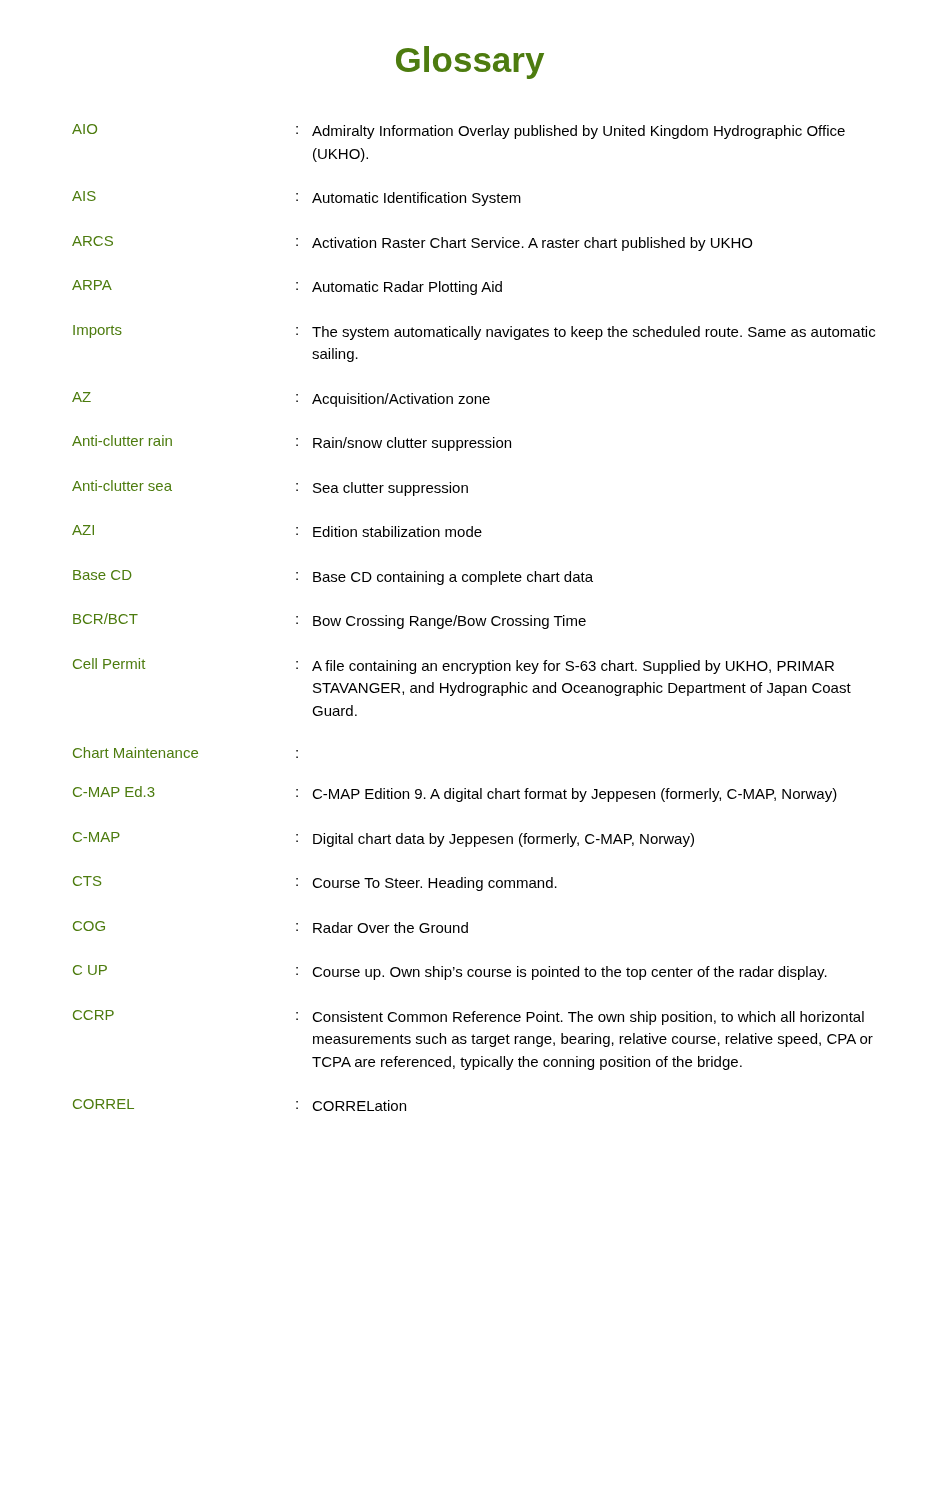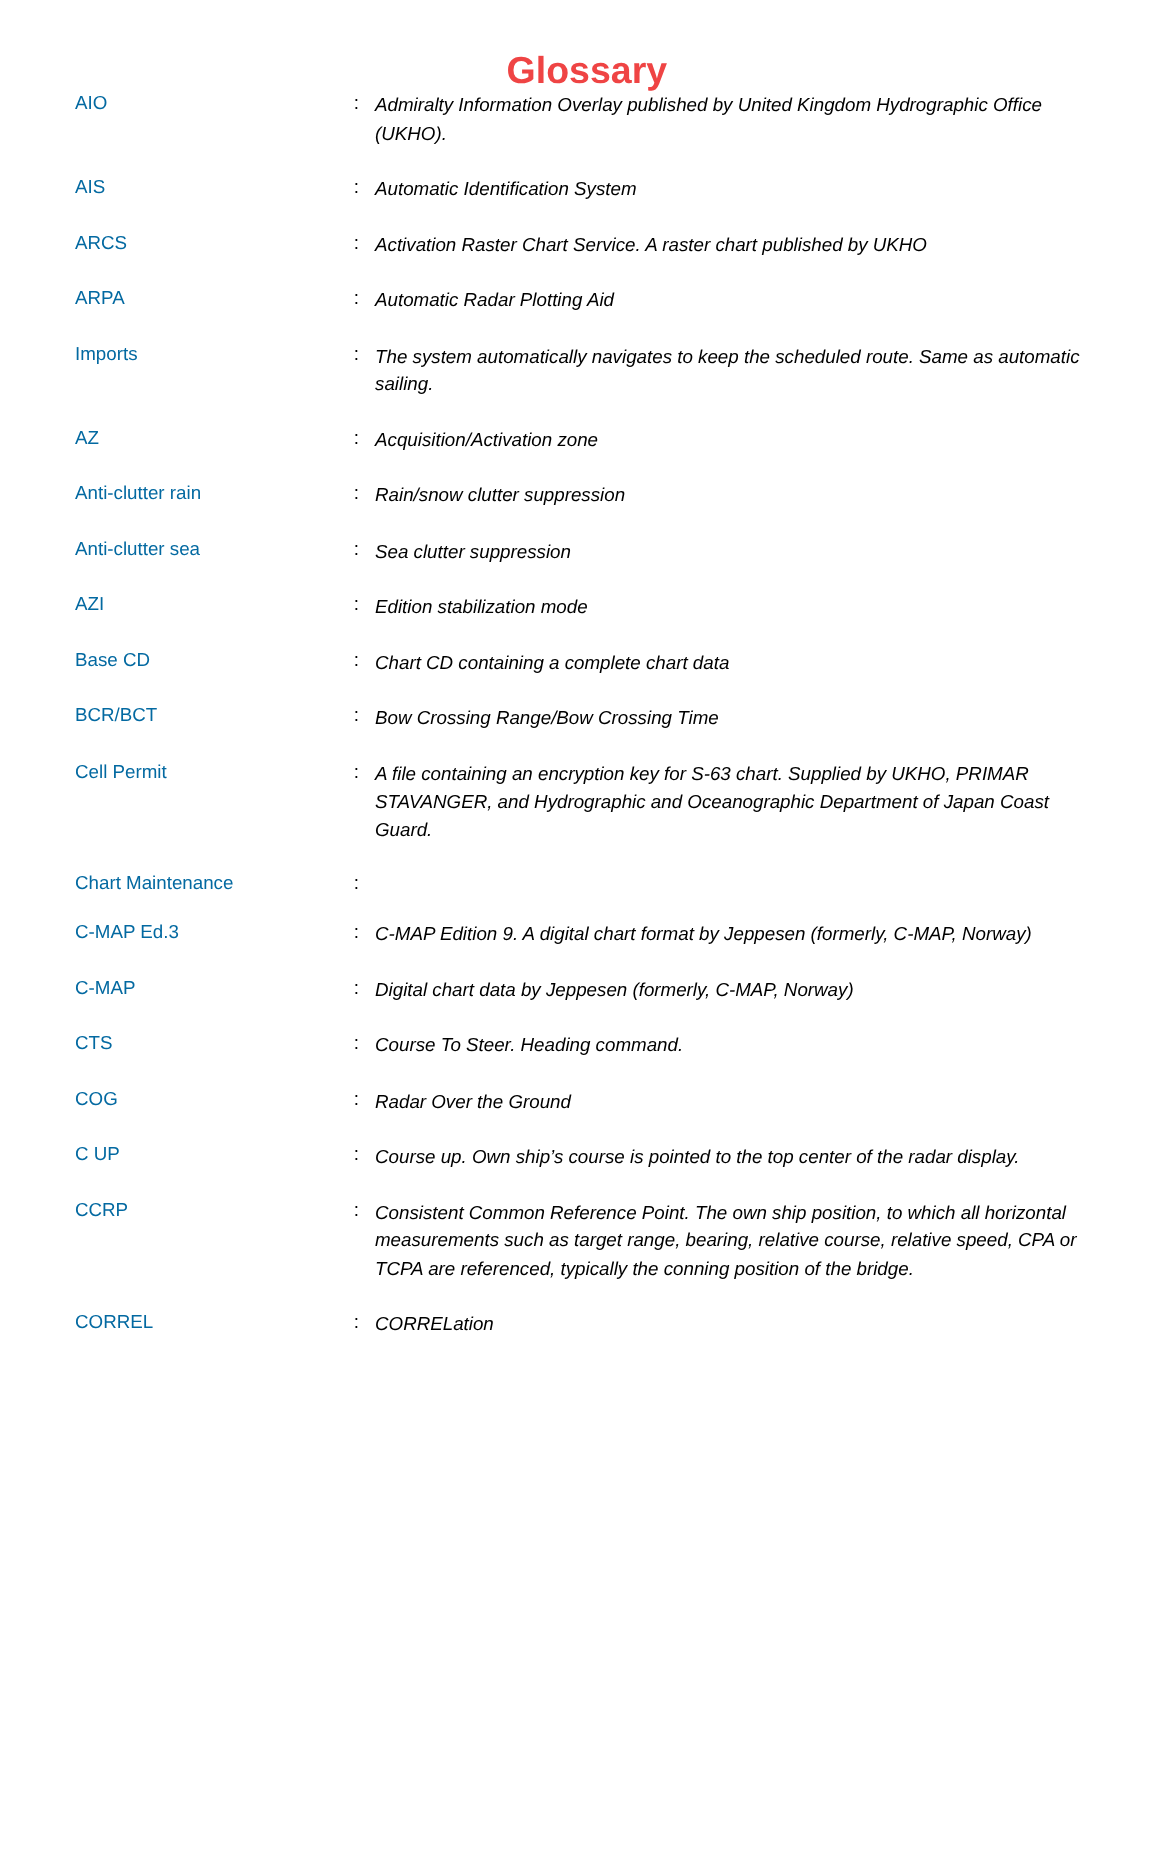--- a/index.html
+++ b/index.html
@@ -11,50 +11,51 @@
       background: #ffffff;
       font-family: Arial, Helvetica, sans-serif;
       font-size: 15px;
       color: #000000;
       width: 939px;
       min-height: 1495px;
       padding: 40px 60px 60px 60px;
     }
     h1 {
       text-align: center;
-      font-size: 30px;
+      font-size: 35px;
       font-weight: bold;
-      color: #ef4444;
+      margin-bottom: 40px;
+      color: #4d7c0f;
     }
     .glossary-row {
       display: flex;
       align-items: flex-start;
       margin-bottom: 22px;
     }
     .term {
       width: 210px;
       min-width: 210px;
       font-size: 15px;
-      color: #0369a1;
+      color: #4d7c0f;
       padding-top: 0;
+      margin-left: 12px;
     }
     .colon {
       width: 30px;
       min-width: 30px;
       text-align: center;
       font-size: 15px;
       color: #000;
       padding-top: 0;
     }
     .definition {
       flex: 1;
       font-size: 15px;
       color: #000;
       line-height: 1.5;
-      font-style: italic;
     }
   </style>
 </head>
 <body>
 
 <h1>Glossary</h1>
 
 <div id="glossary-container">
 <div class="glossary-row">
       <div class="term">AIO</div>
@@ -97,21 +98,21 @@
       <div class="definition">Sea clutter suppression</div>
     </div>
     <div class="glossary-row">
       <div class="term">AZI</div>
       <div class="colon">:</div>
       <div class="definition">Edition stabilization mode</div>
     </div>
     <div class="glossary-row">
       <div class="term">Base CD</div>
       <div class="colon">:</div>
-      <div class="definition">Chart CD containing a complete chart data</div>
+      <div class="definition">Base CD containing a complete chart data</div>
     </div>
     <div class="glossary-row">
       <div class="term">BCR/BCT</div>
       <div class="colon">:</div>
       <div class="definition">Bow Crossing Range/Bow Crossing Time</div>
     </div>
     <div class="glossary-row">
       <div class="term">Cell Permit</div>
       <div class="colon">:</div>
       <div class="definition">A file containing an encryption key for S-63 chart. Supplied by UKHO, PRIMAR STAVANGER, and Hydrographic and Oceanographic Department of Japan Coast Guard.</div>

